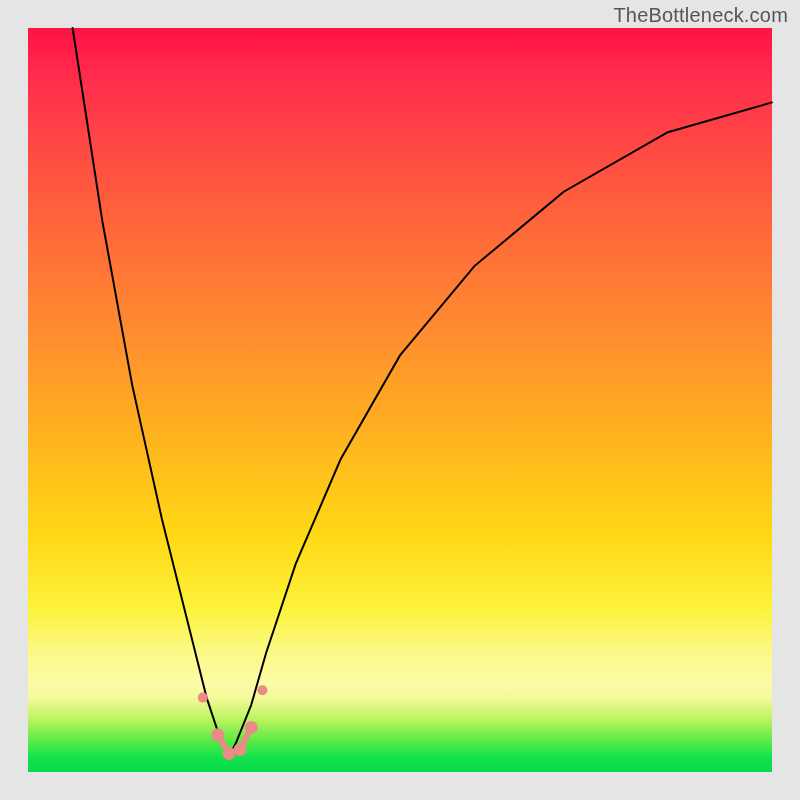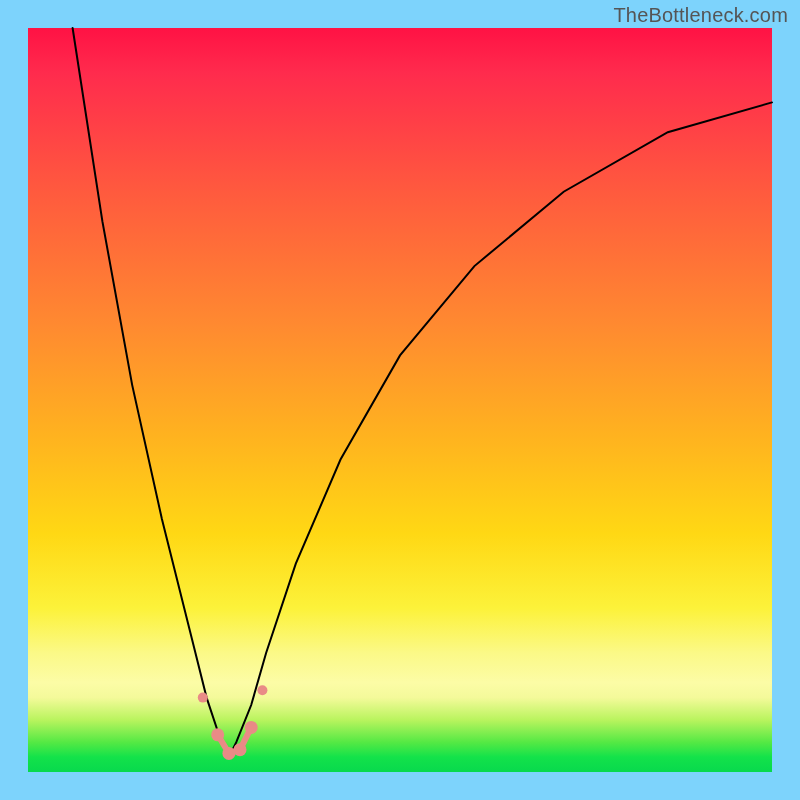--- a/index.html
+++ b/index.html
@@ -7,21 +7,21 @@
     padding: 0;
     width: 800px;
     height: 800px;
     overflow: hidden;
     background: #000;
     font-family: Arial, Helvetica, sans-serif;
   }
   .frame {
     position: absolute;
     inset: 0;
-    background: #7dd3fc;
+    background: #e5e5e5;
     text-align: center;
   }
   .plot {
     position: absolute;
     
     left: 28px;
     top: 28px;
     width: 744px;
     height: 744px;
     

